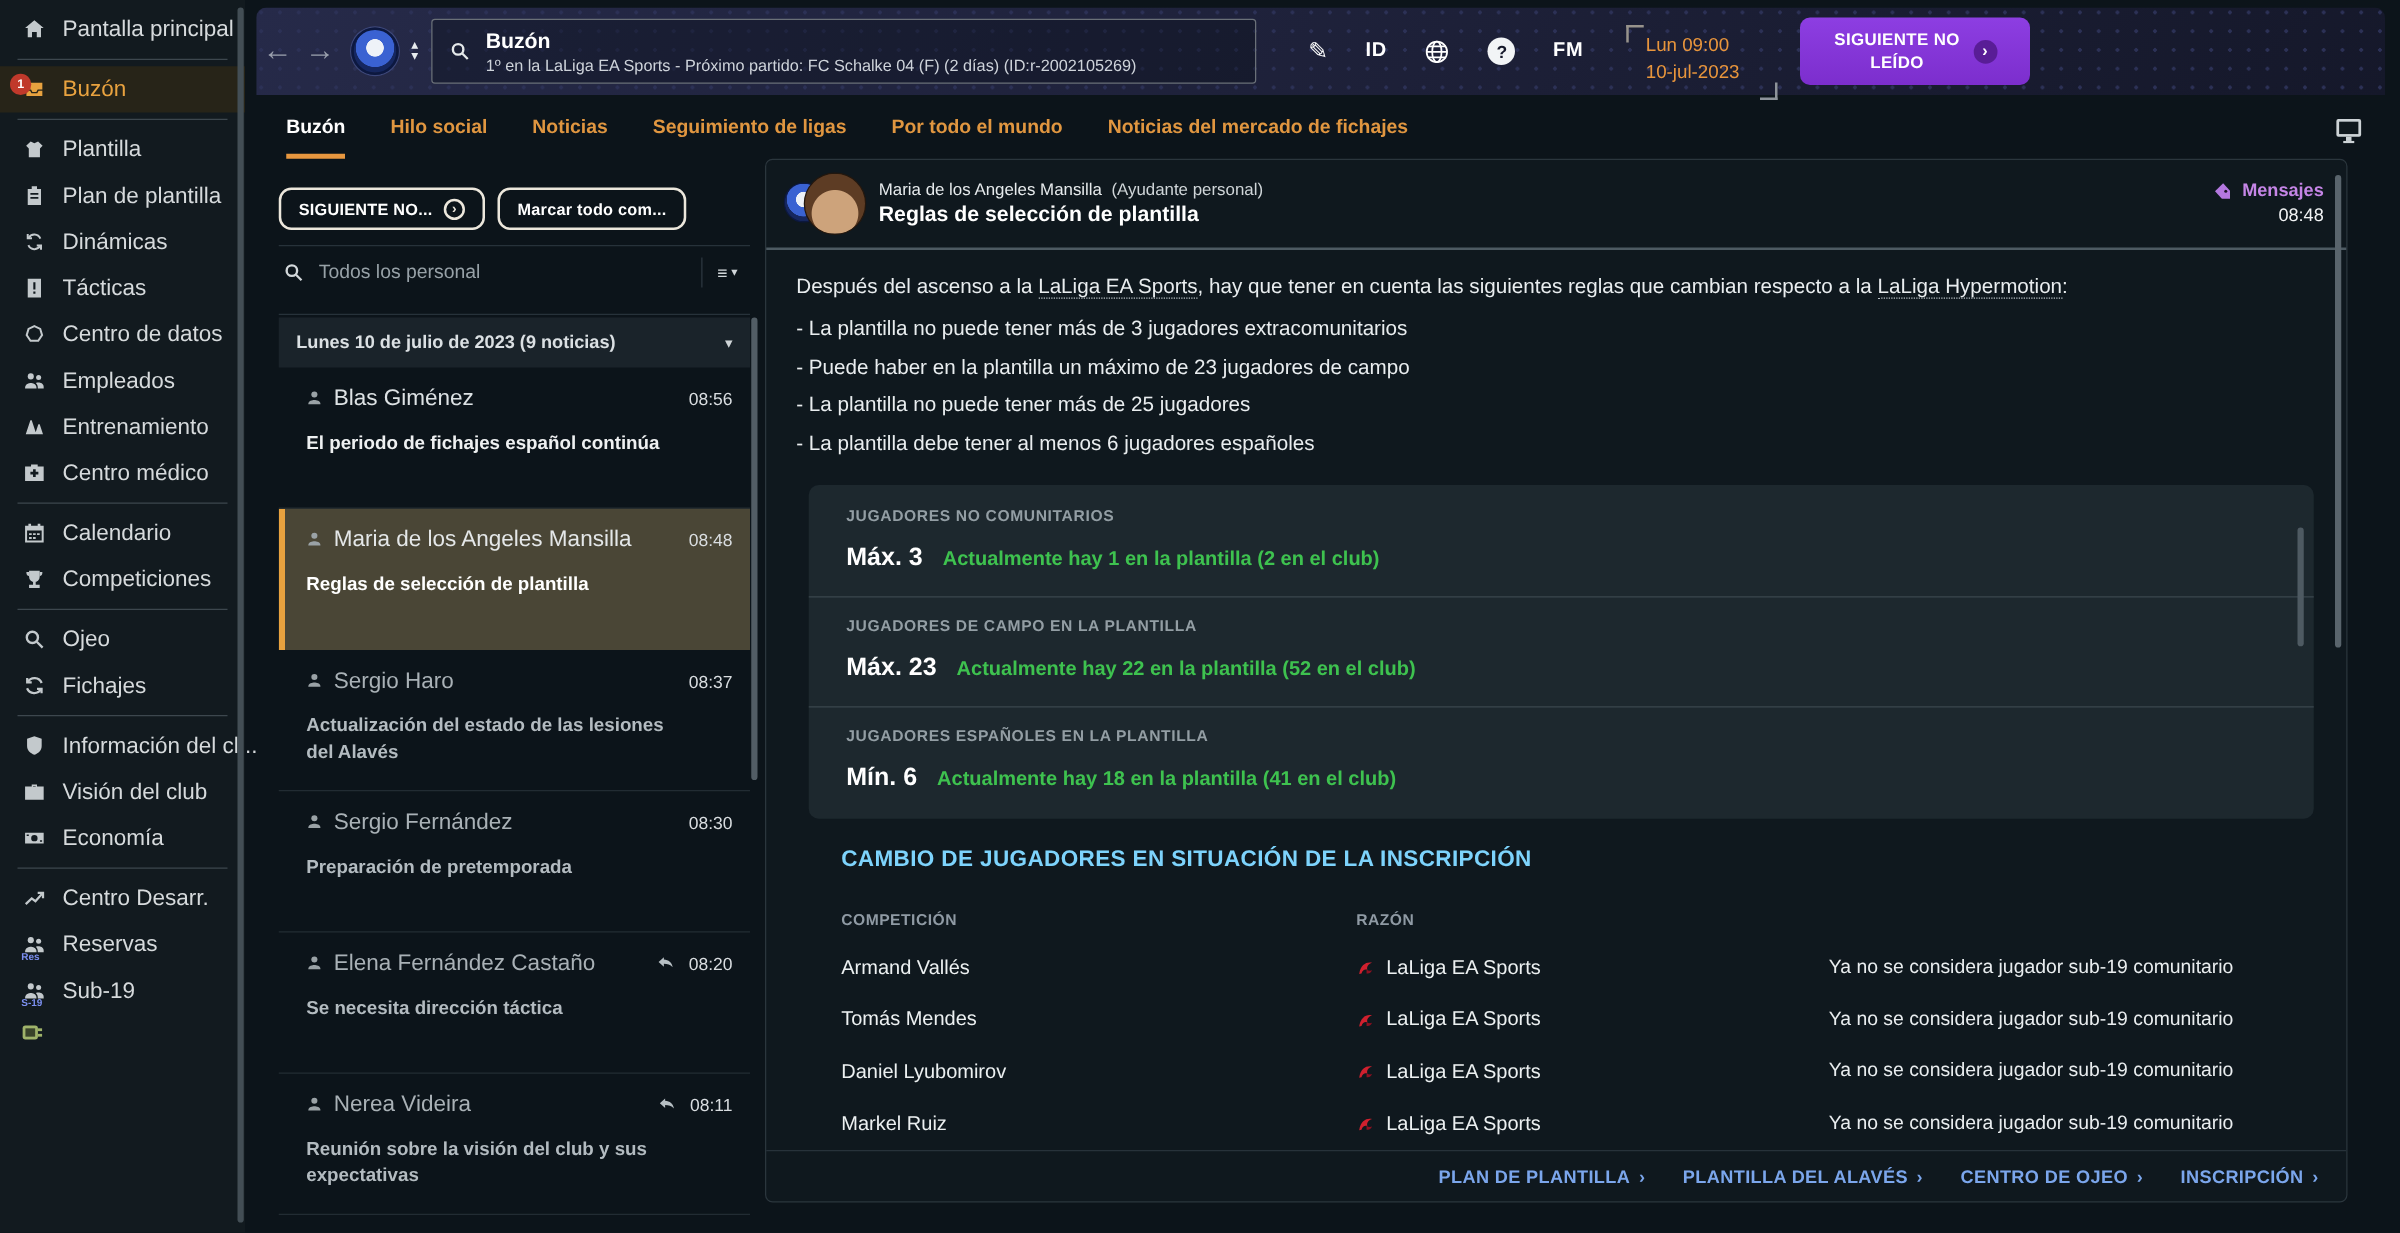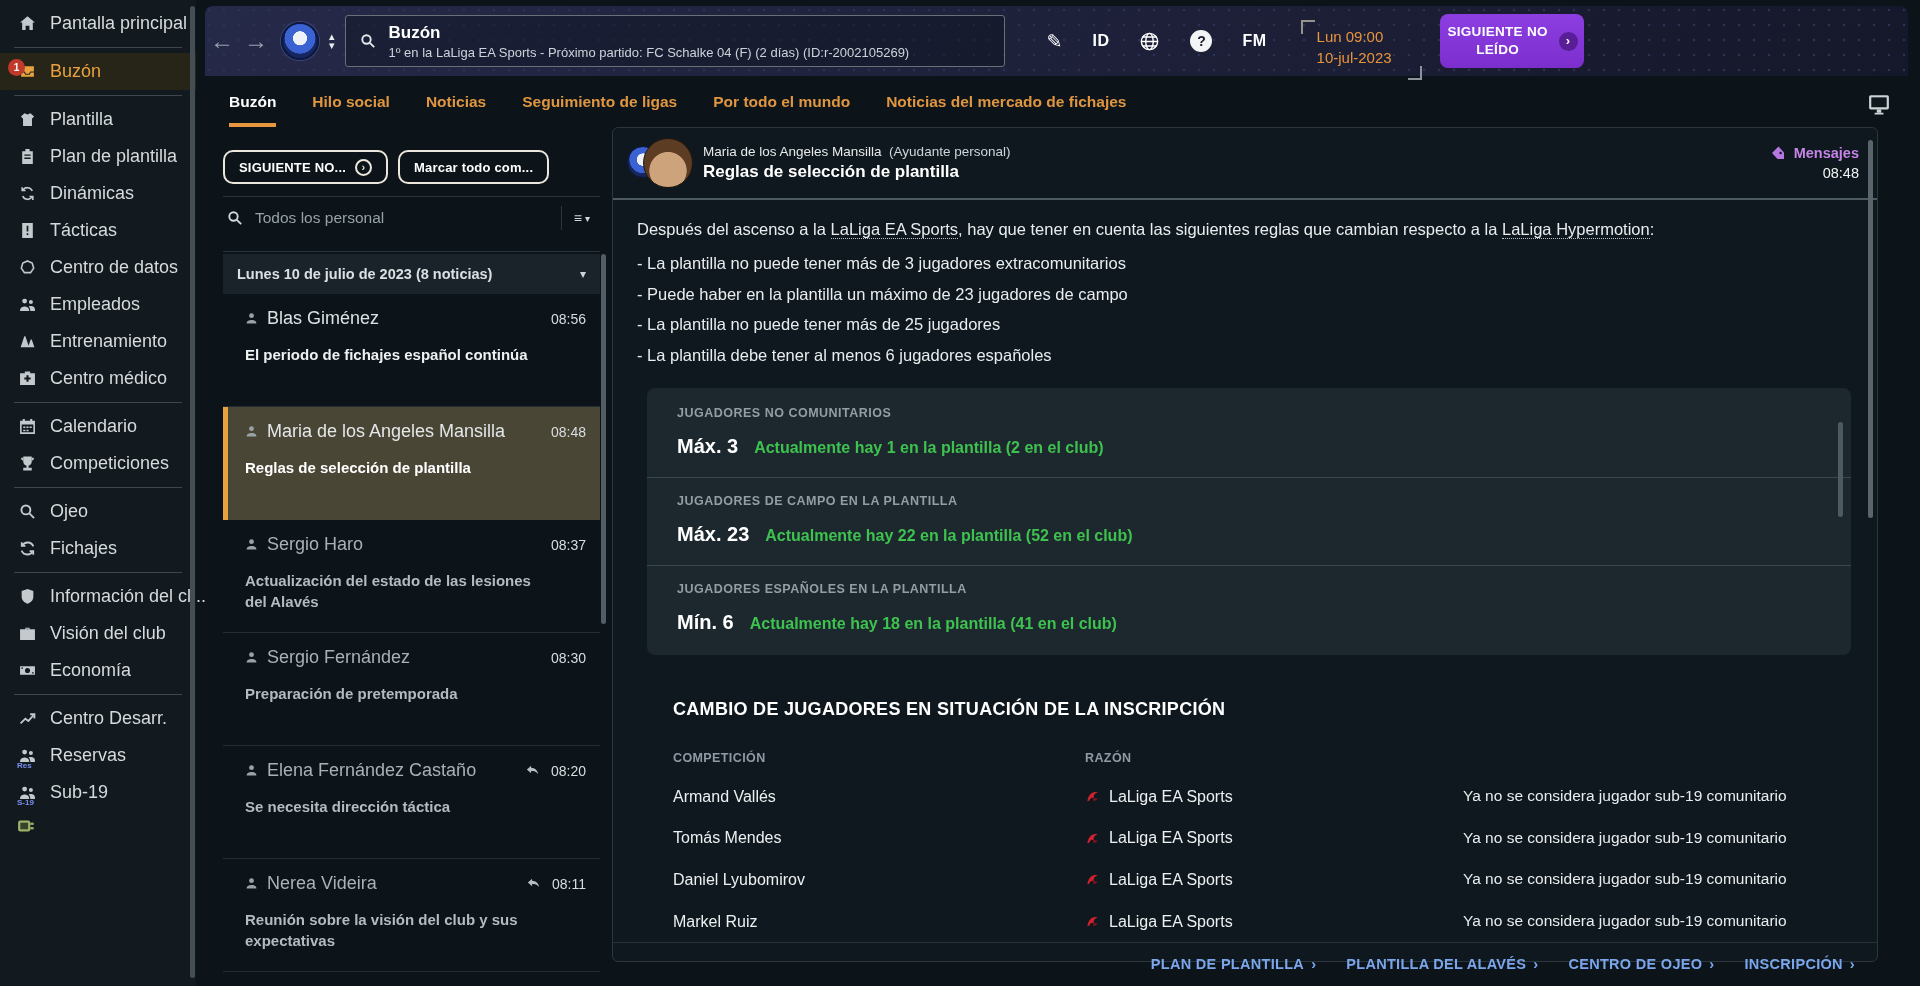--- a/index.html
+++ b/index.html
@@ -38,21 +38,21 @@
     display:flex;align-items:center;padding:0 14px;gap:13px;box-sizing:border-box;}
   .sb-title{font-weight:bold;font-size:17px;color:#fff;line-height:1.25;}
   .sb-sub{font-size:13px;color:#ced3da;margin-top:2px;white-space:nowrap;}
   .hicons{display:flex;align-items:center;gap:30px;margin-left:42px;}
   .pencil{color:#fff;font-size:19px;cursor:pointer;}
   .idlbl,.fmlbl{color:#fff;font-weight:bold;font-size:16px;letter-spacing:.5px;cursor:pointer;}
   .helpc{width:22px;height:22px;border-radius:50%;background:#f2f4f6;color:#15182a;font-weight:bold;font-size:14px;display:flex;align-items:center;justify-content:center;cursor:pointer;}
   .datewidget{position:relative;margin-left:34px;padding:6px 16px;color:#e8953c;font-size:15px;line-height:1.4;cursor:pointer;white-space:nowrap;margin-top:12px;}
   .datewidget::before{content:"";position:absolute;left:0;top:0;width:12px;height:12px;border-left:2px solid #97938c;border-top:2px solid #97938c;}
   .datewidget::after{content:"";position:absolute;right:-14px;bottom:-6px;width:12px;height:12px;border-right:2px solid #8d939a;border-bottom:2px solid #8d939a;}
-  .nextbtn{margin-left:32px;width:144px;height:54px;border-radius:8px;background:linear-gradient(180deg,#8d3ee2,#7c2ecd);
+  .nextbtn{margin-left:32px;width:184px;height:54px;border-radius:8px;background:linear-gradient(180deg,#8d3ee2,#7c2ecd);
     color:#fff;font-weight:bold;font-size:13.5px;display:flex;align-items:center;justify-content:center;gap:9px;cursor:pointer;text-align:center;line-height:1.3;letter-spacing:.3px;}
   .circ-dark{width:19px;height:19px;border-radius:50%;background:#591d96;color:#fff;font-size:13px;font-weight:bold;display:flex;align-items:center;justify-content:center;flex:0 0 19px;}
   
   .tabrow{position:absolute;left:205px;top:84px;right:12px;height:40px;display:flex;align-items:center;gap:36px;padding-left:24px;z-index:4;}
   .tab{font-size:15.5px;font-weight:bold;color:#e09640;cursor:pointer;position:relative;padding-bottom:4px;}
   .tab.active{color:#fff;}
   .tab.active::after{content:"";position:absolute;left:0;right:0;bottom:-12px;height:4px;background:#e8973f;}
   .monitor{position:absolute;right:28px;top:6px;cursor:pointer;}
   
   .listpanel{position:absolute;left:223px;top:150px;width:377px;bottom:0;}
@@ -100,21 +100,21 @@
   .bullets{margin-top:8px;}
   .bullet{margin-top:4px;}
   .rulescard{position:relative;margin:20px 2px 0 10px;background:#1d282e;border-radius:8px;padding:2px 0;}
   .rule{padding:13px 30px 15px;}
   .rule + .rule{border-top:1px solid #3b474e;}
   .rlabel{color:#939ea4;font-weight:bold;font-size:12.5px;letter-spacing:.5px;}
   .rrow{margin-top:7px;display:flex;align-items:baseline;gap:16px;}
   .rlimit{color:#fff;font-size:20px;font-weight:600;}
   .rstatus{color:#3ec24f;font-size:16px;font-weight:600;}
   .card-scroll{position:absolute;right:8px;top:34px;width:5px;height:95px;background:#4e5a62;border-radius:3px;}
-  .tbl-title{margin:40px 0 0 36px;font-size:18px;font-weight:bold;color:#ffffff;letter-spacing:.3px;}
+  .tbl-title{margin:18px 0 0 36px;font-size:18px;font-weight:bold;color:#7dd3fc;letter-spacing:.3px;}
   .tbl{margin:16px 0 0 36px;}
   .trow{display:grid;grid-template-columns:412px 378px auto;align-items:center;padding:8px 0;}
   .thead .hc{color:#8f9aa4;font-weight:bold;font-size:12.5px;letter-spacing:.4px;}
   .tname{color:#ecf0f1;font-size:16px;}
   .tcomp{display:flex;align-items:center;gap:9px;color:#ecf0f1;font-size:16px;}
   .treason{color:#e9edef;font-size:15.5px;}
   .mp-footer{margin-top:auto;border-top:1px solid #27323a;padding:13px 22px 15px;display:flex;justify-content:flex-end;gap:30px;}
   .flink{color:#7ba6ec;font-weight:bold;font-size:14.5px;letter-spacing:.3px;cursor:pointer;display:flex;align-items:center;gap:7px;}
   .panel-scroll{position:absolute;right:4px;top:12px;width:5px;height:378px;background:#59646c;border-radius:3px;}
 </style>
@@ -503,21 +503,21 @@
           <circle cx="6.5" cy="6.5" r="4.2"></circle>
           <path d="m9.8 9.8 4.4 4.4"></path>
         </svg>
       </span>
     <span class="ph">Todos los personal</span>
     <span class="vdiv"></span>
     <span class="filtico">≡<span style="font-size:10px">▾</span></span>
   </div>
   <div class="lhr"></div>
   <div class="grouphdr">
-    <span class="gt">Lunes 10 de julio de 2023 (8 noticias)</span>
+    <span class="gt">Lunes 10 de julio de 2023 (9 noticias)</span>
     <span class="gc">▾</span>
   </div>
   <div>
 
       <div class="msg unread">
         <div class="r1">
           <span class="pic">
             <svg viewBox="0 0 16 16" width="13" height="13" fill="currentColor">
               <circle cx="8" cy="4.5" r="3"></circle>
               <path d="M2 14c0-3.5 4-4.2 6-4.2s6 .7 6 4.2z"></path>

